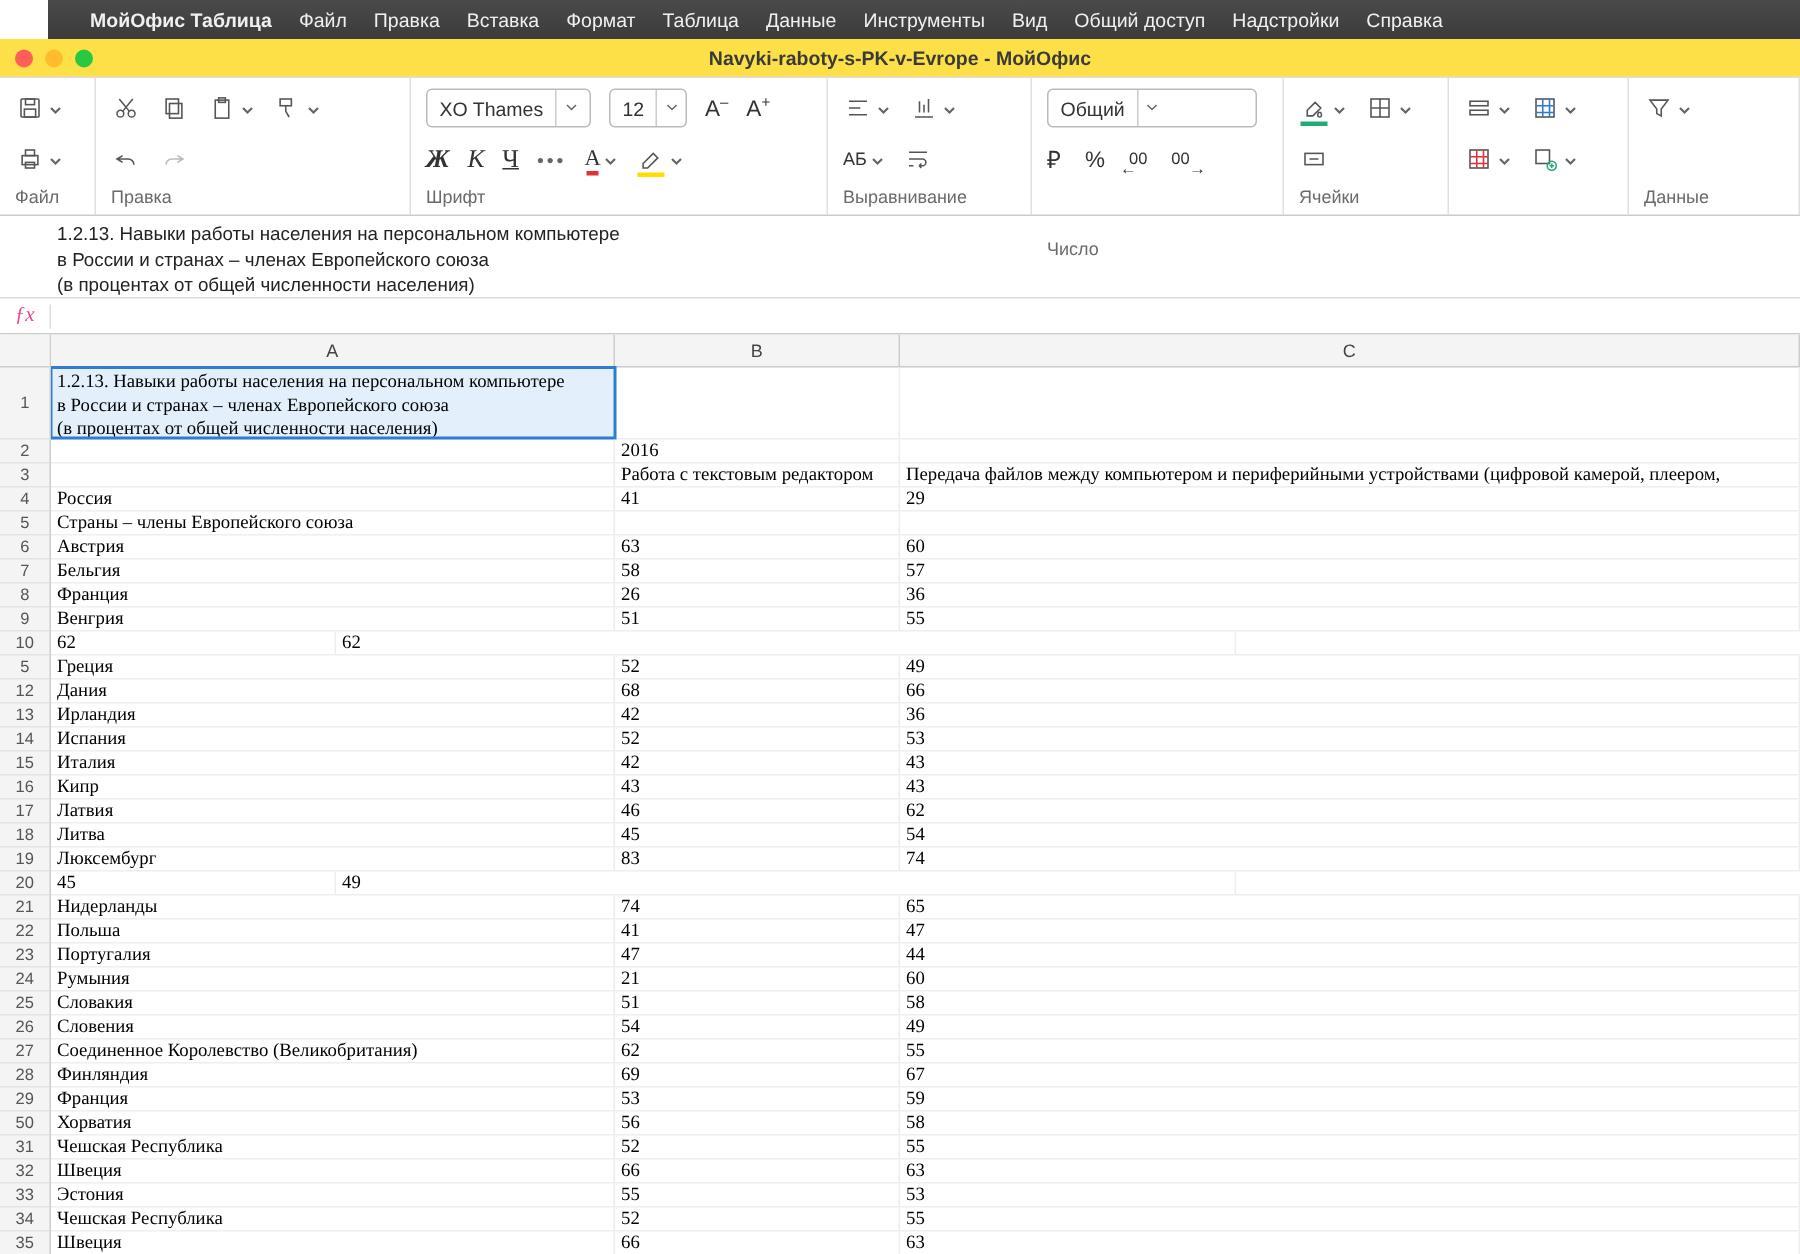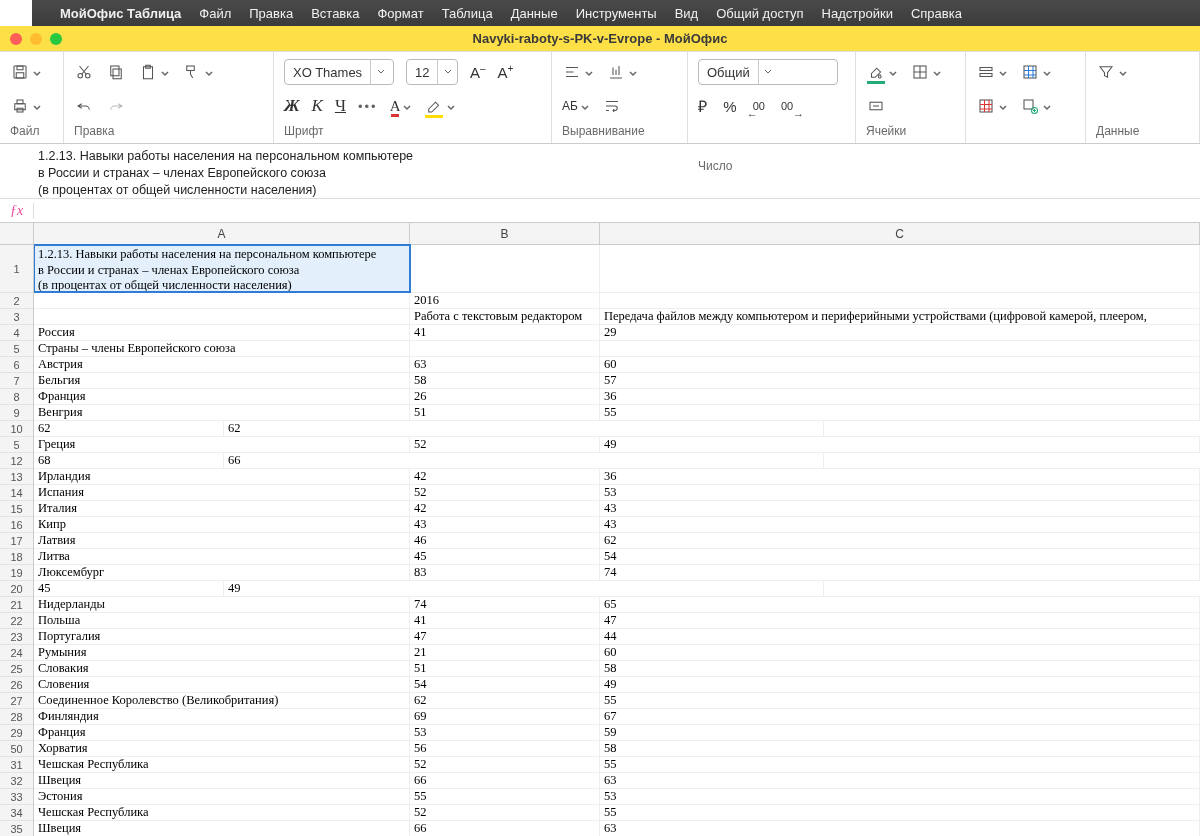--- a/index.html
+++ b/index.html
@@ -510,20 +510,21 @@
         <div class="datarow">
           <div class="cell colB">62</div>
           <div class="cell colC">62</div>
         </div>
         <div class="datarow">
           <div class="cell colA">Греция</div>
           <div class="cell colB">52</div>
           <div class="cell colC">49</div>
         </div>
         <div class="datarow">
+          <div class="cell colA">Дания</div>
           <div class="cell colB">68</div>
           <div class="cell colC">66</div>
         </div>
         <div class="datarow">
           <div class="cell colA">Ирландия</div>
           <div class="cell colB">42</div>
           <div class="cell colC">36</div>
         </div>
         <div class="datarow">
           <div class="cell colA">Испания</div>

